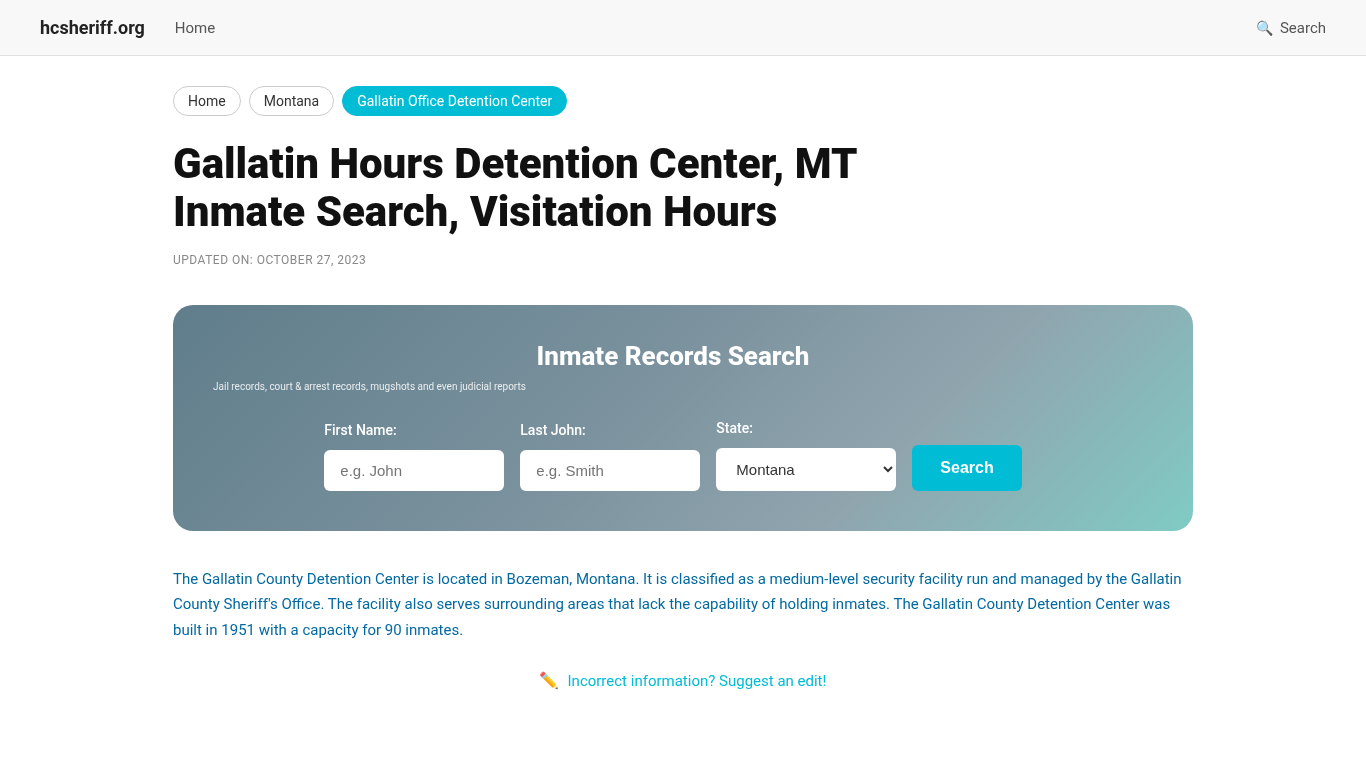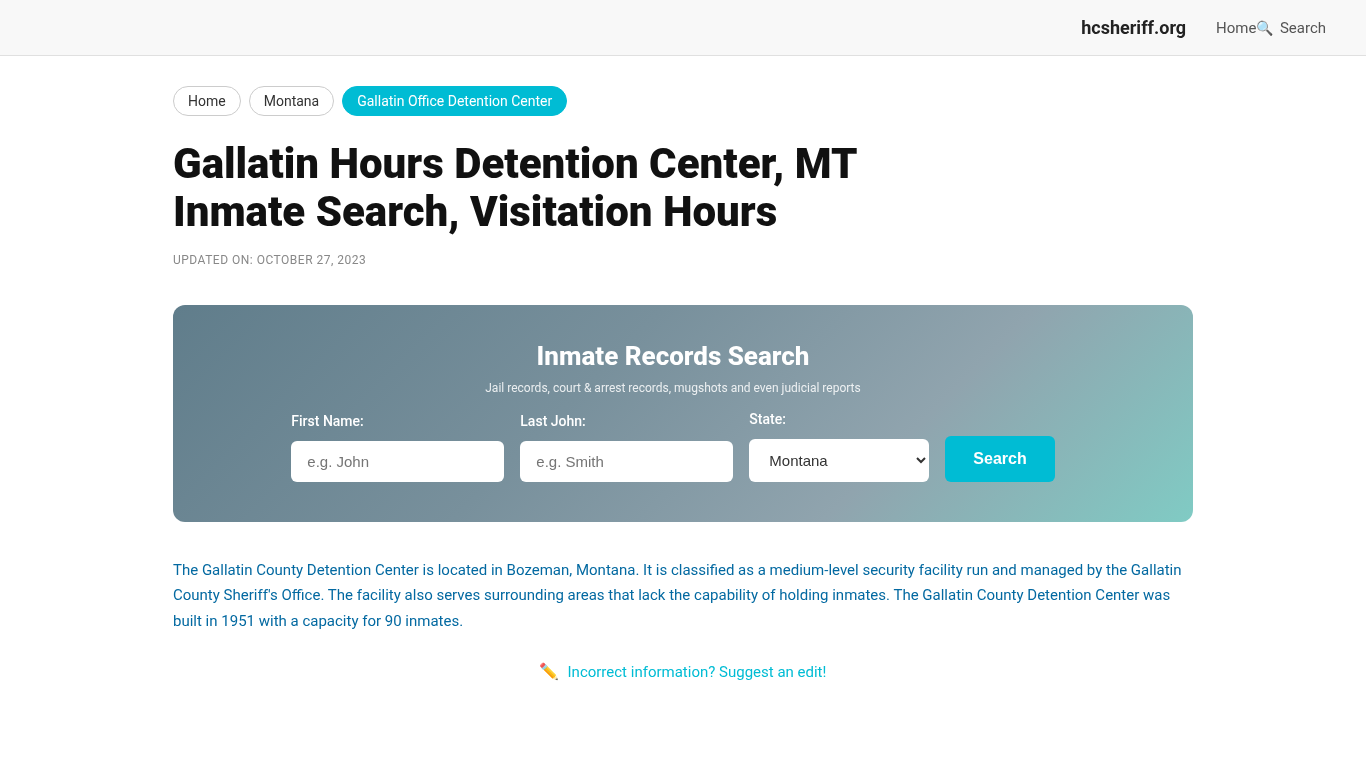--- a/index.html
+++ b/index.html
@@ -16,21 +16,21 @@
     }
 
     
     .header {
       background: #f8f8f8;
       border-bottom: 1px solid #e0e0e0;
       padding: 0 40px;
       height: 56px;
       display: flex;
       align-items: center;
-      justify-content: flex-end;
+      justify-content: space-between;
     }
 
     .header-left {
       display: flex;
       align-items: center;
       gap: 30px;
     }
 
     .site-logo {
       font-size: 18px;
@@ -102,38 +102,38 @@
       font-size: 12px;
       color: #888;
       text-transform: uppercase;
       letter-spacing: 0.5px;
       margin-bottom: 38px;
     }
 
     
     .search-box {
       background: linear-gradient(135deg, #607d8b 0%, #78909c 40%, #90a4ae 70%, #80cbc4 100%);
-      border-radius: 12px;
+      border-radius: 20px;
       padding: 36px 60px 40px 40px;
       margin-bottom: 36px;
     }
 
     .search-box-title {
       text-align: center;
       font-size: 26px;
       font-weight: 800;
       color: #fff;
       margin-bottom: 10px;
     }
 
     .search-box-subtitle {
-      text-align: center;
-      font-size: 12px;
+      text-align: left;
+      font-size: 10px;
       color: rgba(255,255,255,0.85);
-      margin-bottom: 16px;
+      margin-bottom: 28px;
     }
 
     .search-form {
       display: flex;
       align-items: flex-end;
       gap: 16px;
       justify-content: center;
     }
 
     .form-group {
@@ -147,21 +147,21 @@
       color: #fff;
       font-weight: 500;
     }
 
     .form-input {
       padding: 12px 16px;
       border: none;
       border-radius: 6px;
       font-size: 15px;
       color: #aaa;
-      width: 213px;
+      width: 180px;
       outline: none;
       background: #fff;
     }
 
     .form-select {
       padding: 12px 16px;
       border: none;
       border-radius: 6px;
       font-size: 15px;
       color: #333;

